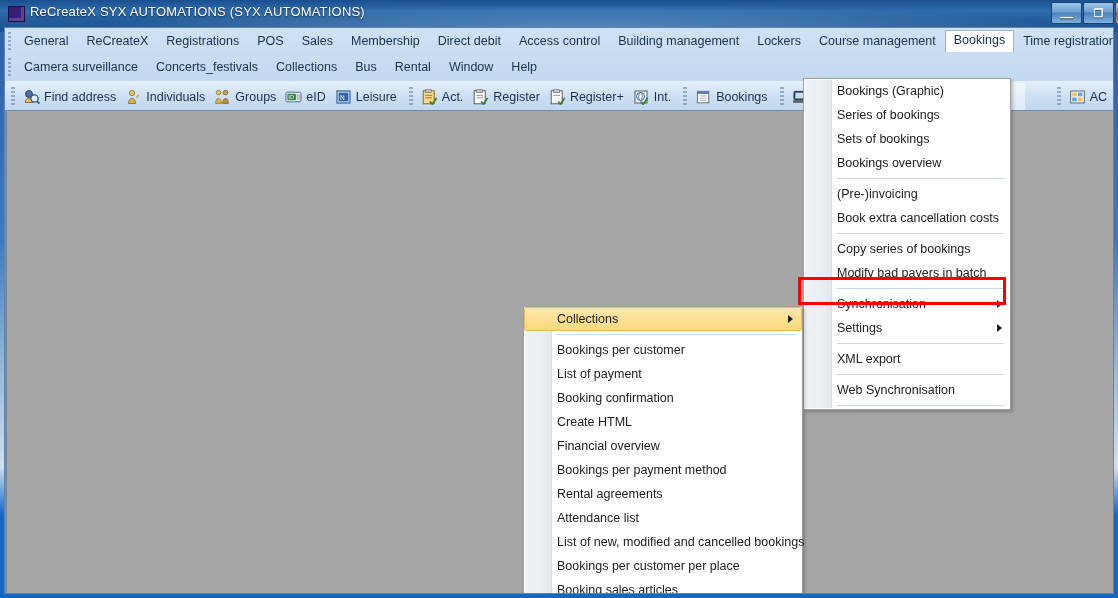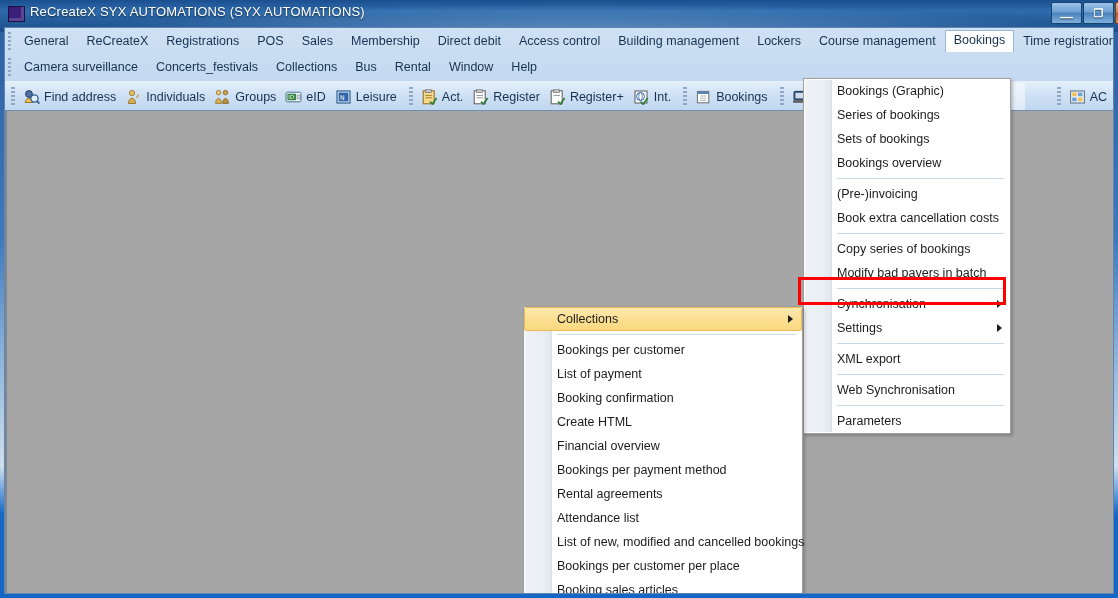--- a/index.html
+++ b/index.html
@@ -543,21 +543,20 @@
           <div class="dd-sep"></div>
 
           <div class="dd-item">XML export</div>
 
           <div class="dd-sep"></div>
 
           <div class="dd-item">Web Synchronisation</div>
 
           <div class="dd-sep"></div>
 
-          <div class="dd-item">Parameters</div>
         </div>
       </div>
 
       <div class="dropdown" id="reports-submenu">
         <div class="dd-gutter"></div>
         <div class="dd-items">
           <div class="dd-item sel">
             <span>Collections</span>
             <span class="dd-arrow"></span>
           </div>

